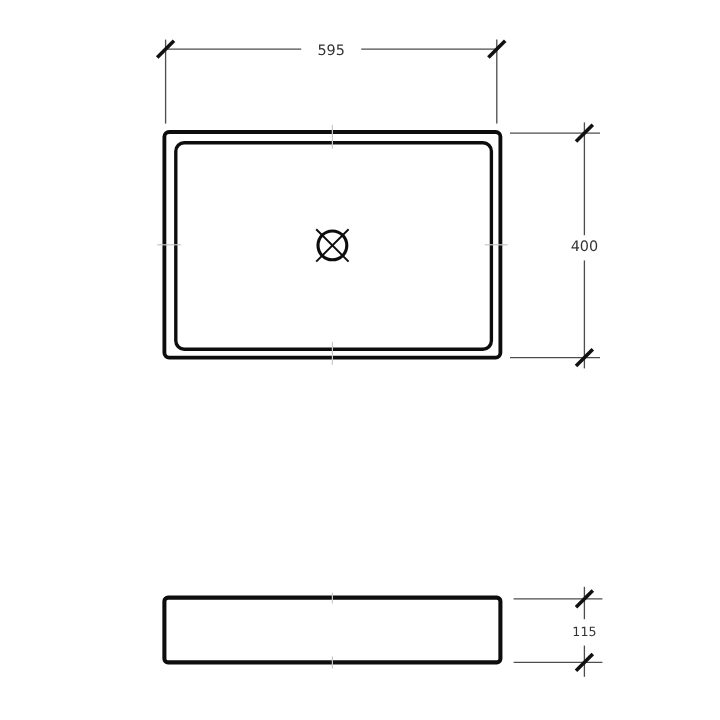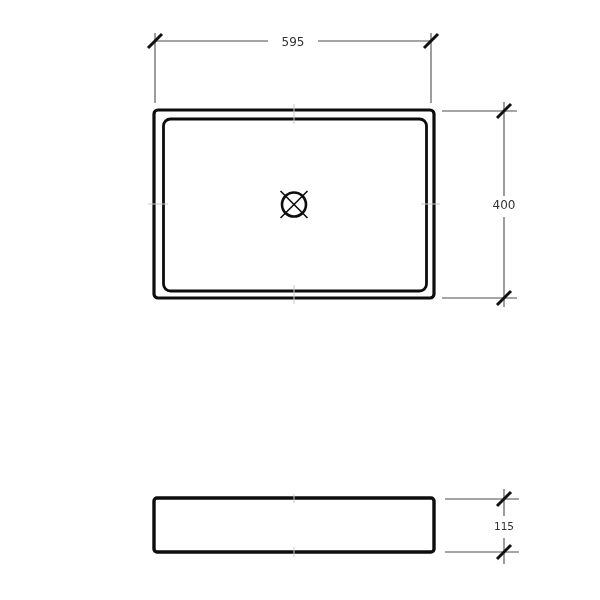--- a/index.html
+++ b/index.html
@@ -9,21 +9,20 @@
     --tick:#111111;
     --text:#333333;
     --center-mark:#c8c8c8;
   }
   html,body{margin:0;padding:0;background:var(--background);}
   .canvas{
     position:relative;
     width:508px;height:600px;
     background:var(--background);
     font-family:"DejaVu Sans","Liberation Sans",sans-serif;
-    padding-left:17px;
   }
   svg{display:block;}
   .heavy{fill:none;stroke:var(--outline);}
   .dim{stroke:var(--dimension-line);stroke-width:1.1;fill:none;}
   .tick{stroke:var(--tick);stroke-width:3;stroke-linecap:butt;}
   .center-mark{stroke:var(--center-mark);stroke-width:1;}
   .dim-text{
     fill:var(--text);
     font-family:"DejaVu Sans","Liberation Sans",sans-serif;
     font-size:12px;

